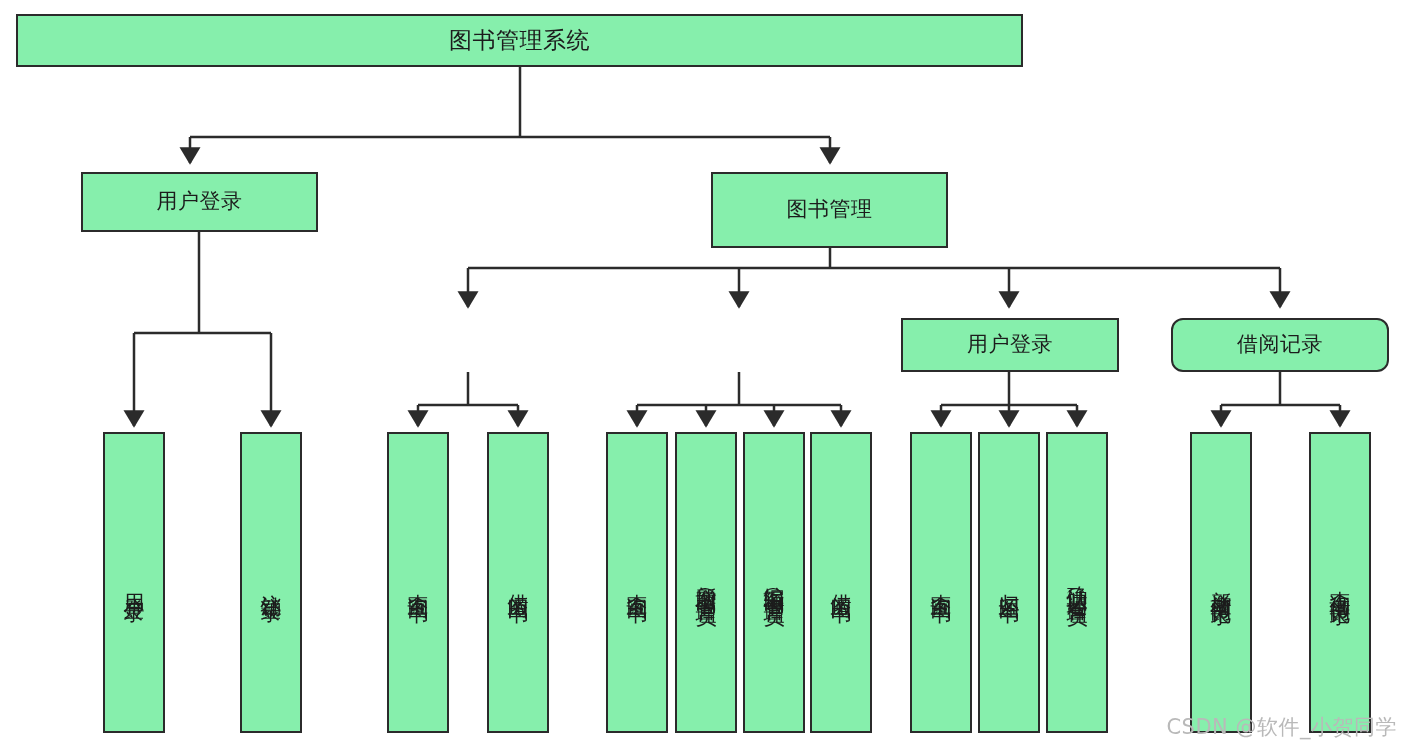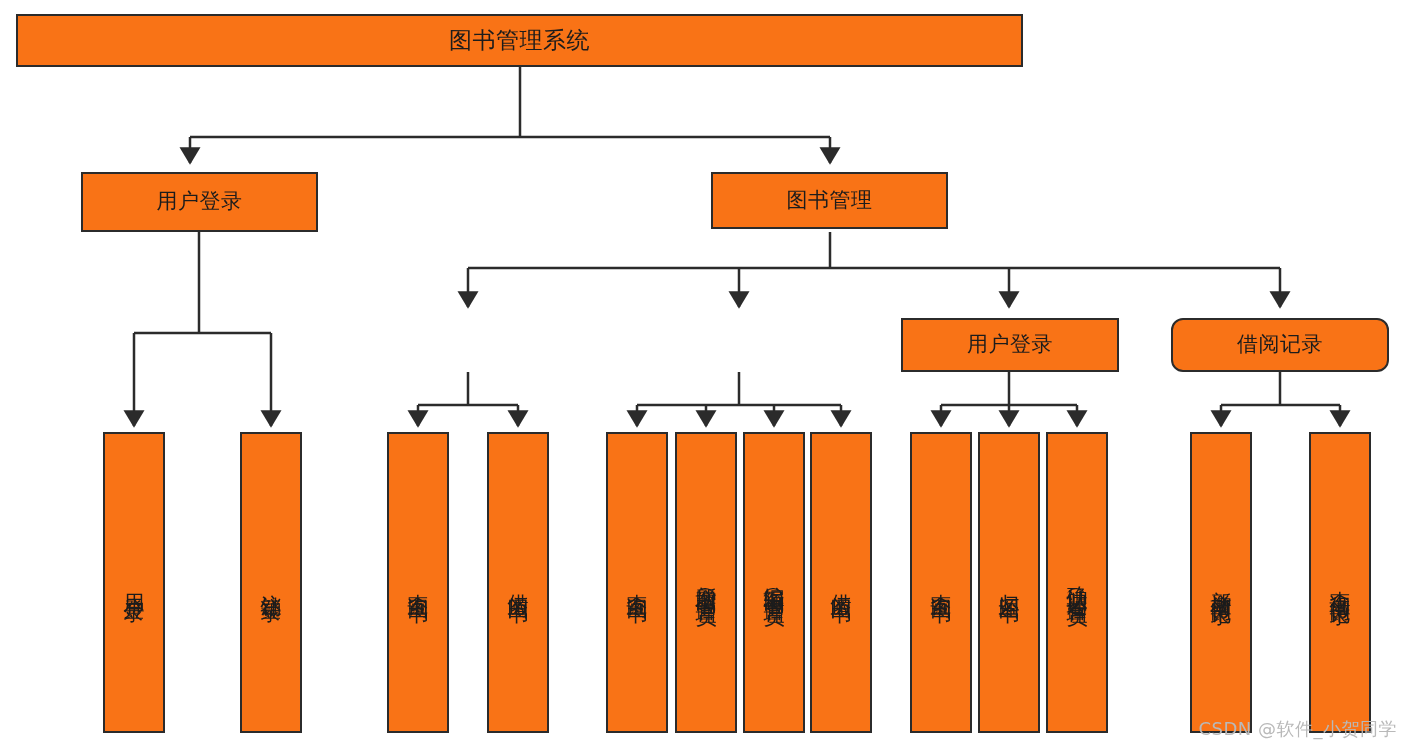--- a/index.html
+++ b/index.html
@@ -7,21 +7,21 @@
     font-family:"DejaVu Sans","Liberation Sans",sans-serif;
     width:1405px;height:747px;position:relative;overflow:hidden;
   }
   #canvas{position:absolute;inset:0;width:1405px;height:747px;}
   svg.edges{position:absolute;left:0;top:0;width:1405px;height:747px;pointer-events:none;}
 
   .node{
     position:absolute;
     box-sizing:border-box;
     border:2.5px solid #2b2b2b;
-    background:#f97316;
+    background:#86efac;
     display:flex;
     align-items:center;
     justify-content:center;
     color:#1c1c1c;
   }
   .node .label{
     line-height:1.22;
     text-align:center;
     white-space:nowrap;
     letter-spacing:0.5px;
@@ -37,21 +37,21 @@
     text-orientation:upright;
     font-size:21px;
     letter-spacing:3px;
     line-height:1.05;
     white-space:nowrap;
     max-height:280px;
   }
   .watermark{
     position:absolute;
     right:8px;bottom:6px;
-    font-size:18px;
+    font-size:21px;
     color:#b9b9b9;
     letter-spacing:0.5px;
     user-select:none;
     white-space:nowrap;
   }
 </style>
 </head>
 <body>
 
 <div id="canvas">
@@ -106,21 +106,21 @@
     </g>
   </svg>
 
   <div class="node root horiz" style="left:16px;top:14px;width:1007px;height:53px;">
     <span class="label">图书管理系统</span>
   </div>
 
   <div class="node horiz" style="left:81px;top:172px;width:237px;height:60px;">
     <span class="label">用户登录</span>
   </div>
-  <div class="node horiz" style="left:711px;top:172px;width:237px;height:57px;">
+  <div class="node horiz" style="left:711px;top:172px;width:237px;height:76px;">
     <span class="label">图书管理</span>
   </div>
 
   <div class="node horiz" style="left:901px;top:318px;width:218px;height:54px;">
     <span class="label">用户登录</span>
   </div>
   <div class="node horiz" style="left:1171px;top:318px;width:218px;height:54px;border-radius:12px;">
     <span class="label">借阅记录</span>
   </div>
 

